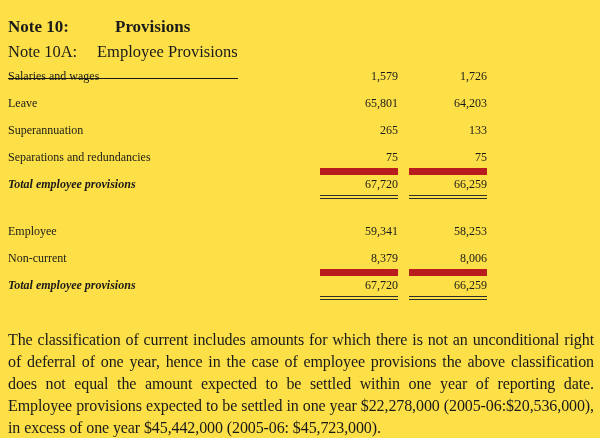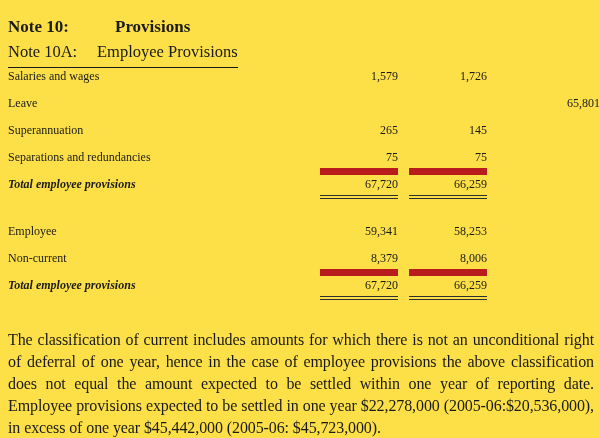--- a/index.html
+++ b/index.html
@@ -30,21 +30,21 @@
     width: 107px;
   }
   .subheading {
     margin-top: 6px;
     font-size: 16.5px;
     line-height: 19px;
     white-space: nowrap;
   }
   .subheading .u-wrap {
     border-bottom: 1px solid #1a1a1a;
-    padding-bottom: 6px;
+    padding-bottom: 17px;
   }
   .subheading .sub-label {
     display: inline-block;
     width: 89px;
   }
   
   .fin-table {
     margin-top: 2px;
   }
   .row {
@@ -114,26 +114,27 @@
 
     <div class="row">
       <div class="label">Salaries and wages</div>
       <div class="num cur">1,579</div>
       <div class="num pri">1,726</div>
     </div>
 
     <div class="row">
       <div class="label">Leave</div>
       <div class="num cur">65,801</div>
+      <div class="num pri">64,203</div>
     </div>
 
     <div class="row">
       <div class="label">Superannuation</div>
       <div class="num cur">265</div>
-      <div class="num pri">145</div>
+      <div class="num pri">133</div>
     </div>
 
     <div class="row rule">
       <div class="label">Separations and redundancies</div>
       <div class="num cur">75</div>
       <div class="num pri">75</div>
     </div>
 
     <div class="row total">
       <div class="label">Total employee provisions</div>

